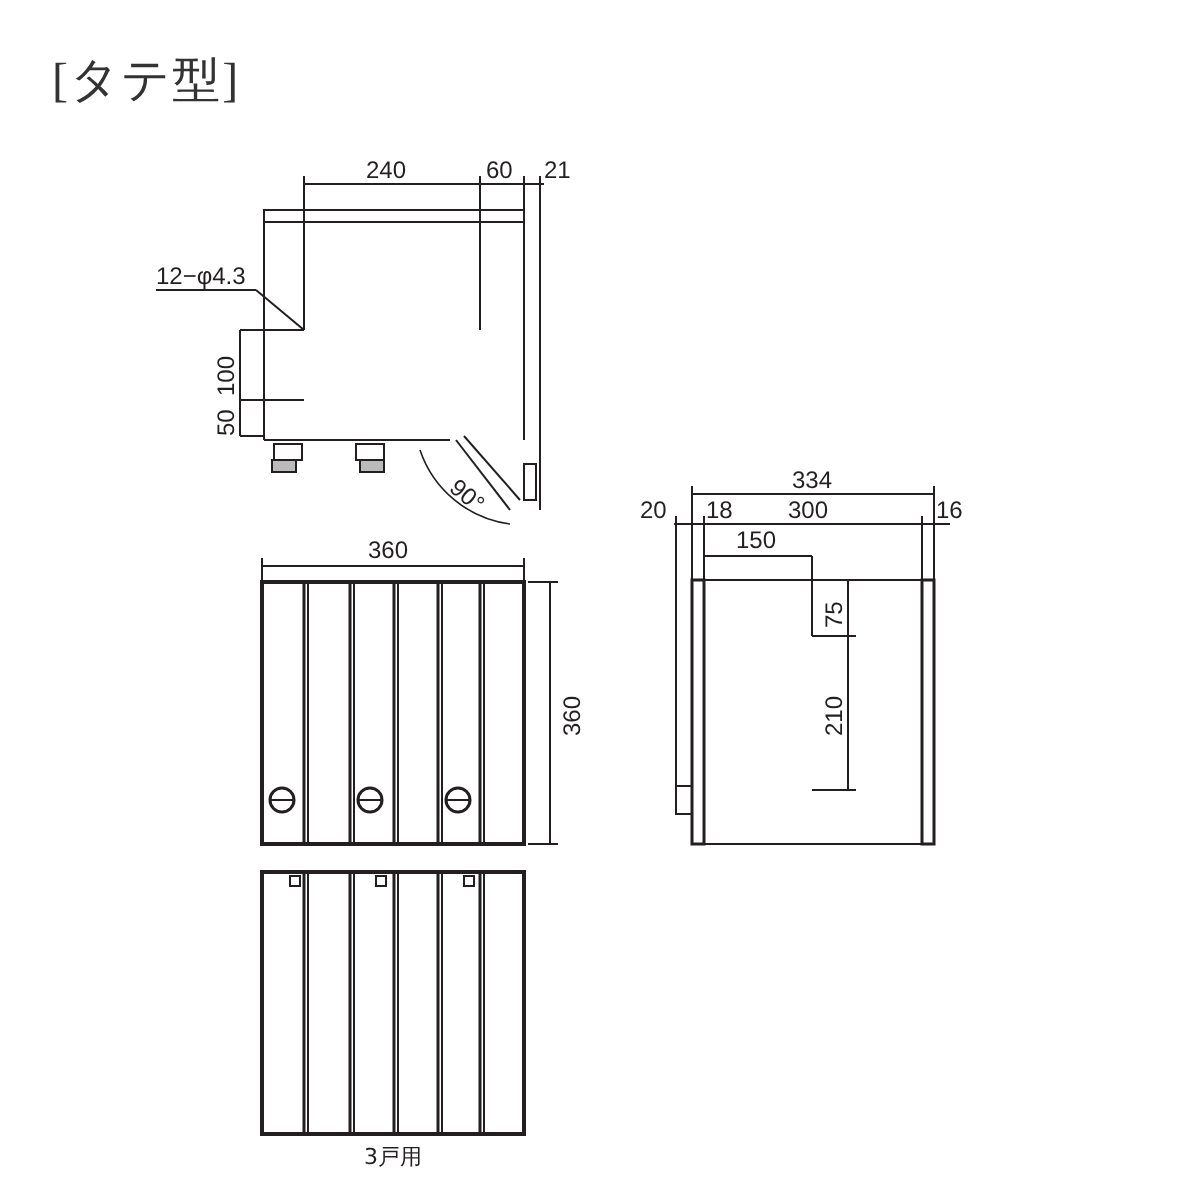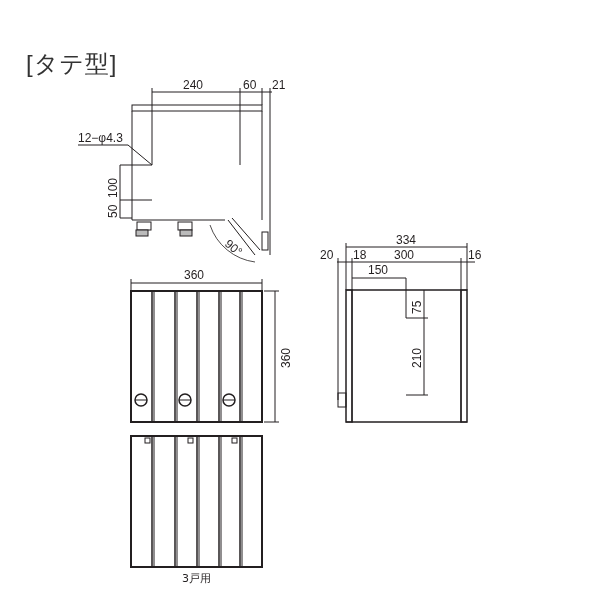--- a/index.html
+++ b/index.html
@@ -1,17 +1,17 @@
 <!DOCTYPE html>
 <html><head>
   <meta charset="utf-8">
   <style>
     html, body { margin: 0; padding: 0; background: #ffffff; }
     body { width: 600px; height: 600px; position: relative; overflow: hidden; font-family: "Liberation Sans", sans-serif; color: #231f20; }
-    .title { position: absolute; left: 26px; top: 24px; font-size: 24px; letter-spacing: 1px; color: #333; font-family: Liberation Sans, sans-serif; margin-top: 24px; }
+    .title { position: absolute; left: 26px; top: 24px; font-size: 24px; letter-spacing: 1px; color: #333; font-family: Liberation Serif, serif; }
     svg { position: absolute; left: 0; top: 0; }
     .dim { font-family: "Liberation Sans", sans-serif; font-size: 12px; fill: #231f20; }
     .cap { font-family: "DejaVu Sans", sans-serif; font-size: 11px; fill: #231f20; }
   </style>
 </head>
 <body>
 
 <div class="title">[タテ型]</div>
 
 <svg width="600" height="600" viewBox="0 0 600 600">

